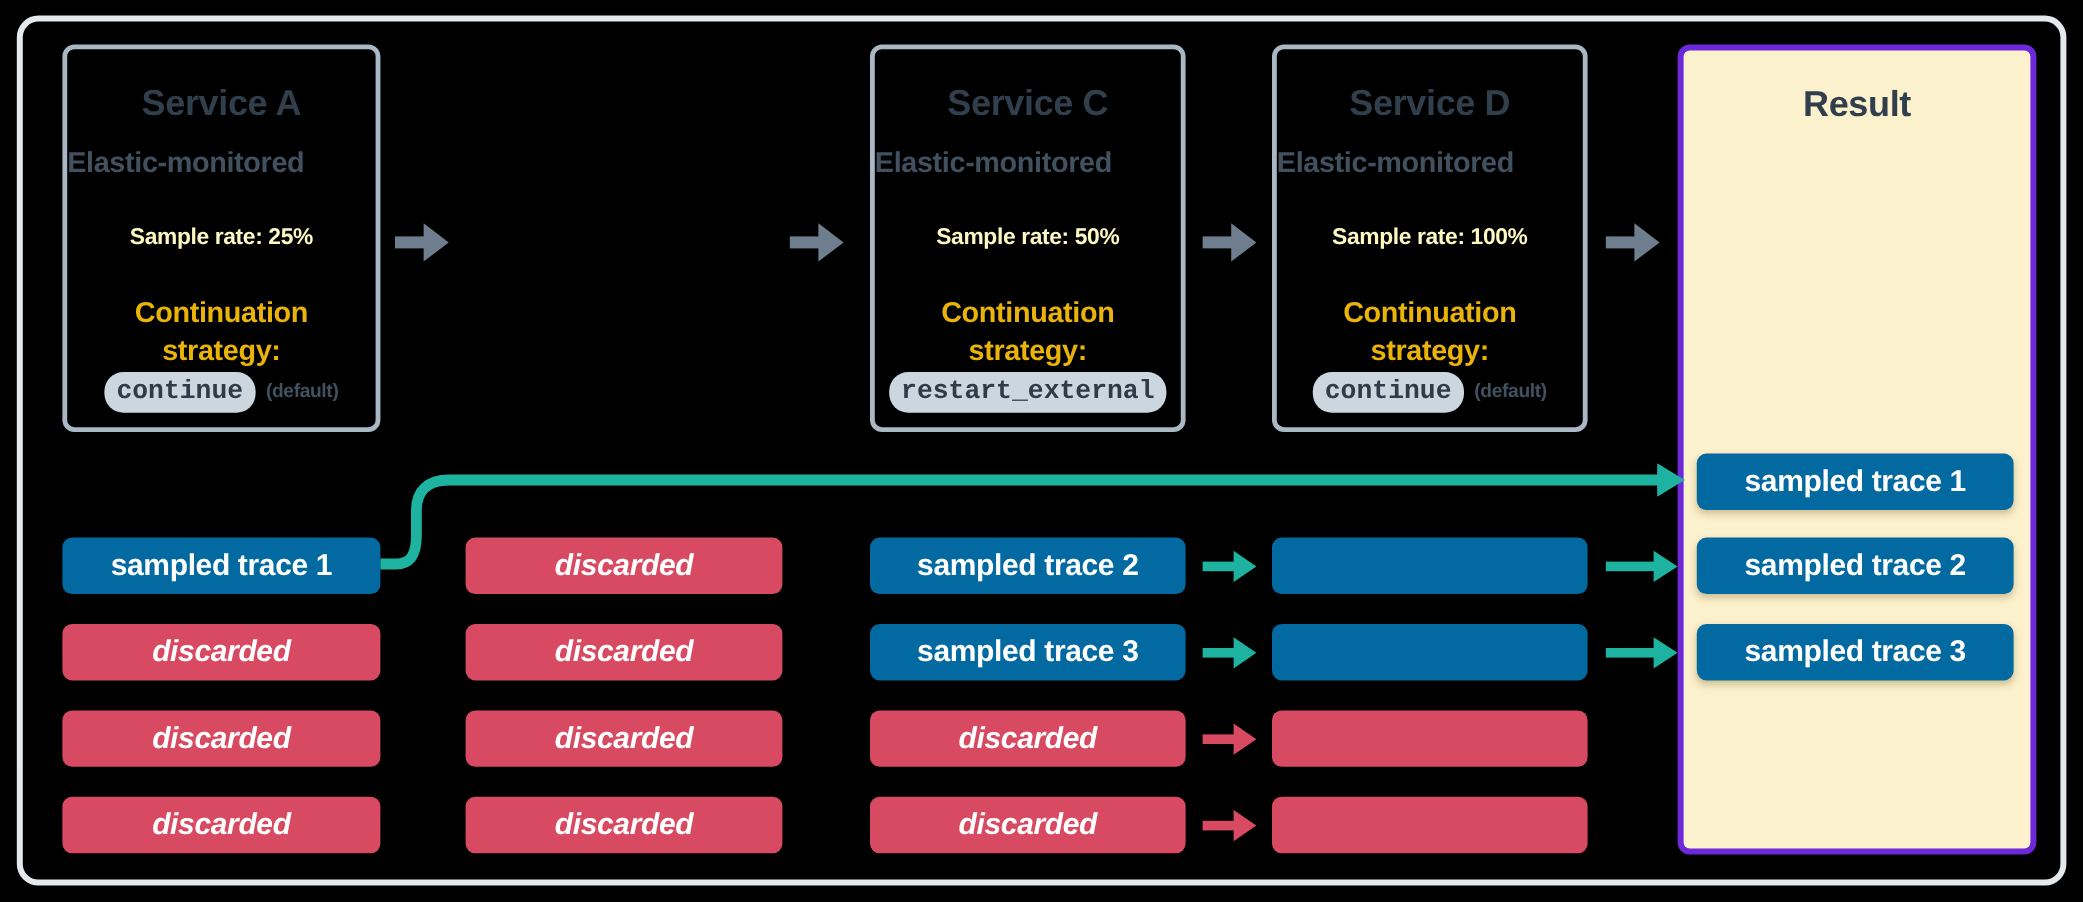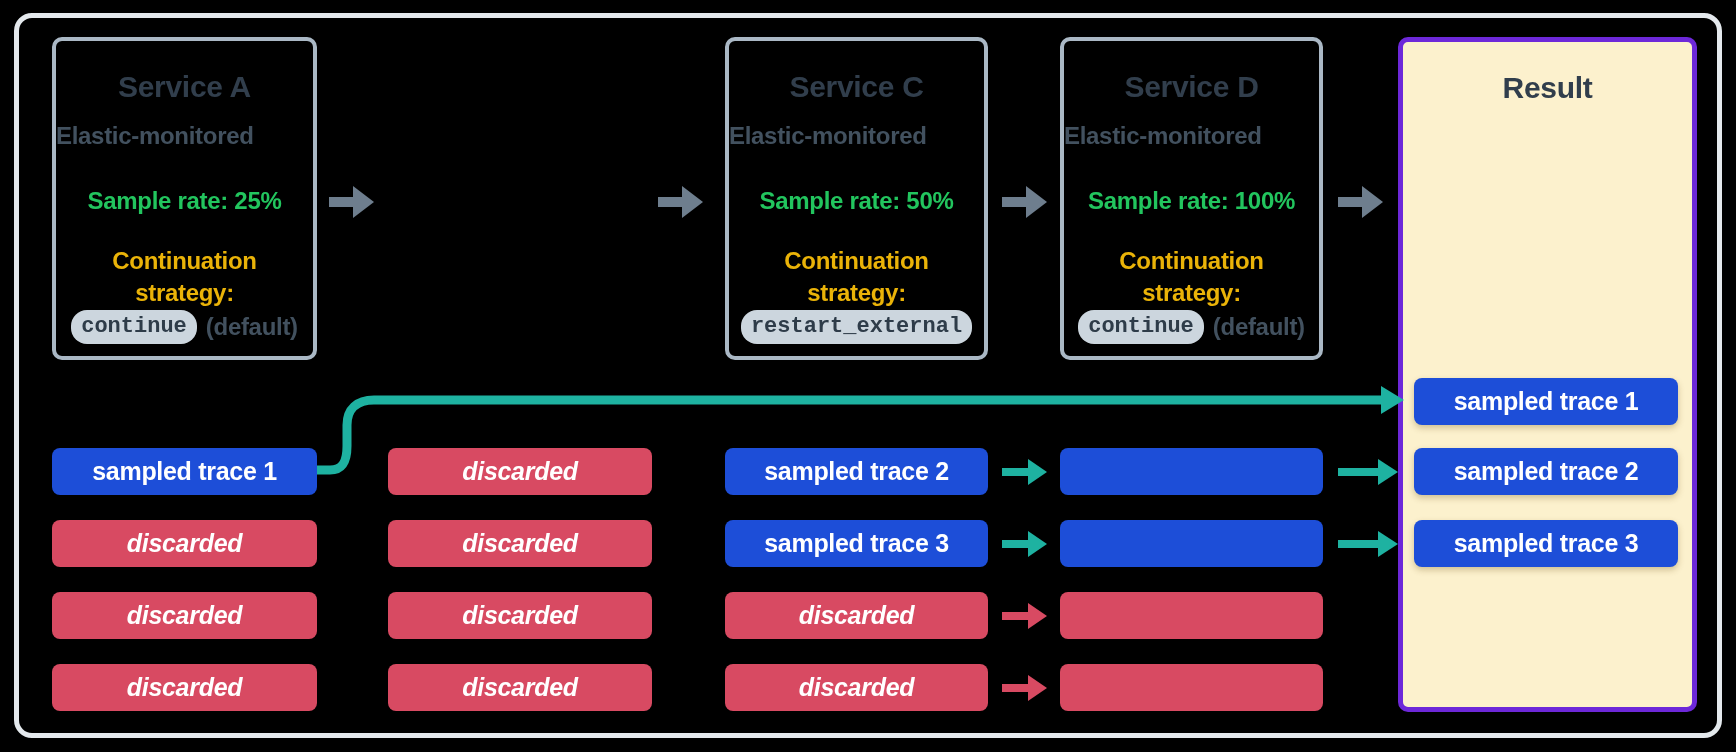--- a/index.html
+++ b/index.html
@@ -7,34 +7,34 @@
           font-family:"Liberation Sans","DejaVu Sans",sans-serif;}
   .frame{position:absolute;left:14px;top:13px;width:1708px;height:725px;box-sizing:border-box;
          border:5px solid #e4e9ed;border-radius:18px;}
   .svc-box{position:absolute;top:37px;height:323px;box-sizing:border-box;
            border:4px solid #aab8c5;border-radius:10px;}
   .svc-title{position:absolute;top:29px;left:0;width:100%;text-align:center;
              font-size:30px;font-weight:700;color:#313e4c;letter-spacing:-0.3px;}
   .svc-sub{position:absolute;top:81px;left:0;width:100%;text-align:left;
            font-size:24px;font-weight:600;color:#42515f;letter-spacing:-0.3px;}
   .svc-rate{position:absolute;top:146px;left:0;width:100%;text-align:center;
-            font-size:24px;font-weight:600;color:#22c55e;letter-spacing:-0.3px;}
+            font-size:19px;font-weight:600;color:#fef9c3;letter-spacing:-0.3px;}
   .svc-cont{position:absolute;top:204px;left:50%;transform:translateX(-50%);width:210px;text-align:center;
             font-size:24px;font-weight:600;color:#eab308;line-height:32px;letter-spacing:-0.3px;}
   .chip-row{position:absolute;top:269px;left:0;width:100%;display:flex;justify-content:center;
             align-items:center;gap:9px;}
   .chip{background:#ccd6de;color:#2e3c49;border-radius:16px;padding:4px 10px;
         font-family:"Liberation Mono","DejaVu Sans Mono",monospace;font-size:22px;font-weight:700;
         line-height:26px;white-space:nowrap;}
-  .chip-suffix{font-size:24px;font-weight:600;color:#42515f;letter-spacing:-0.3px;}
+  .chip-suffix{font-size:16px;font-weight:600;color:#42515f;letter-spacing:-0.3px;}
   .result-box{position:absolute;left:1398px;top:37px;width:299px;height:675px;box-sizing:border-box;
               background:#fcf1cd;border:5px solid #6d28d9;border-radius:10px;}
   .pill{position:absolute;height:47px;border-radius:8px;display:flex;align-items:center;
         justify-content:center;color:#fff;font-size:25px;font-weight:700;letter-spacing:-0.3px;}
-  .teal{background:#1d4ed8;}
+  .teal{background:#0369a1;}
   .red{background:#d84a62;font-style:italic;}
   .result-pill{box-shadow:0 3px 6px rgba(105,80,20,0.30);}
   .arrow{position:absolute;}
   .connector{position:absolute;left:0;top:0;pointer-events:none;}
 </style>
 </head>
 <body>
 
 <div class="canvas">
   <div class="frame"></div>

